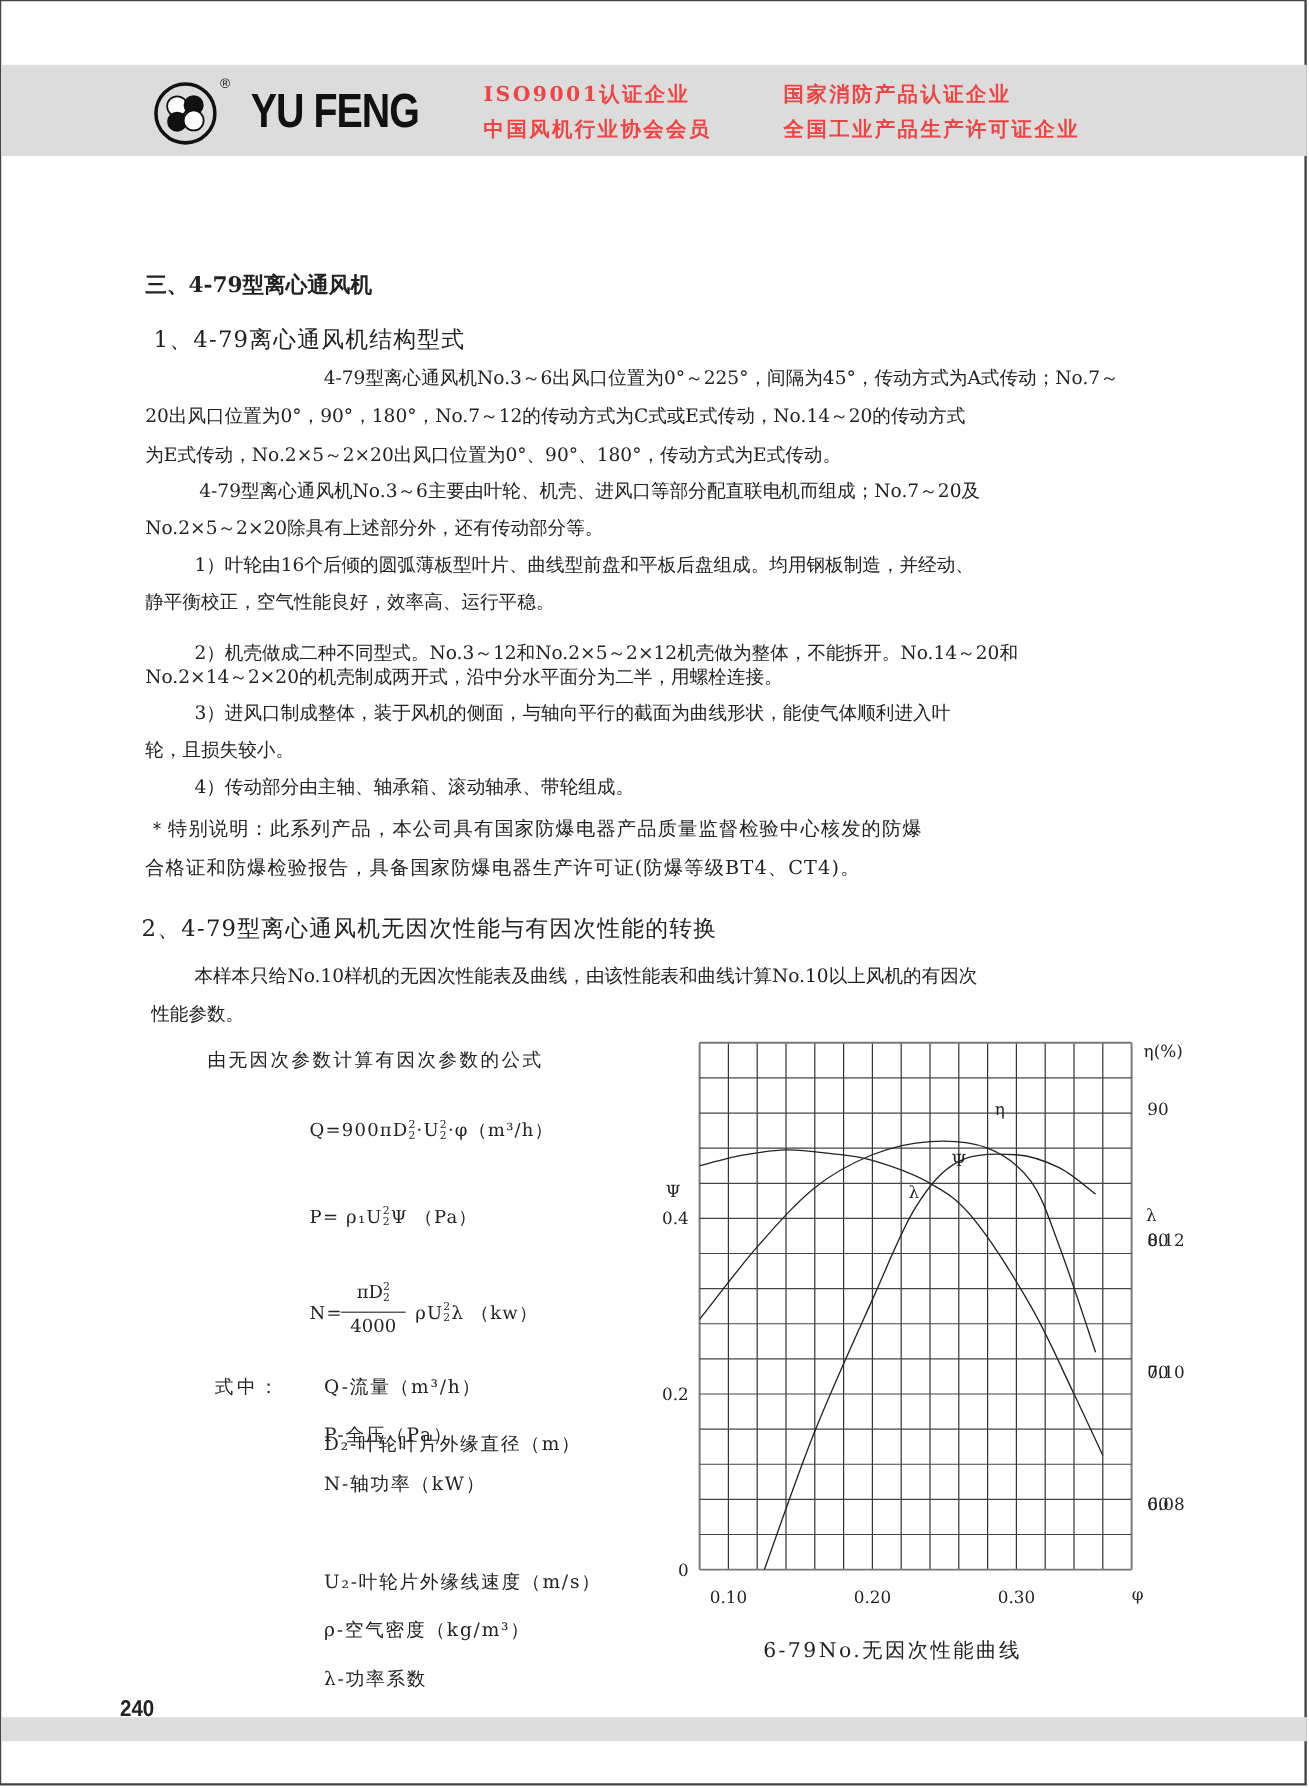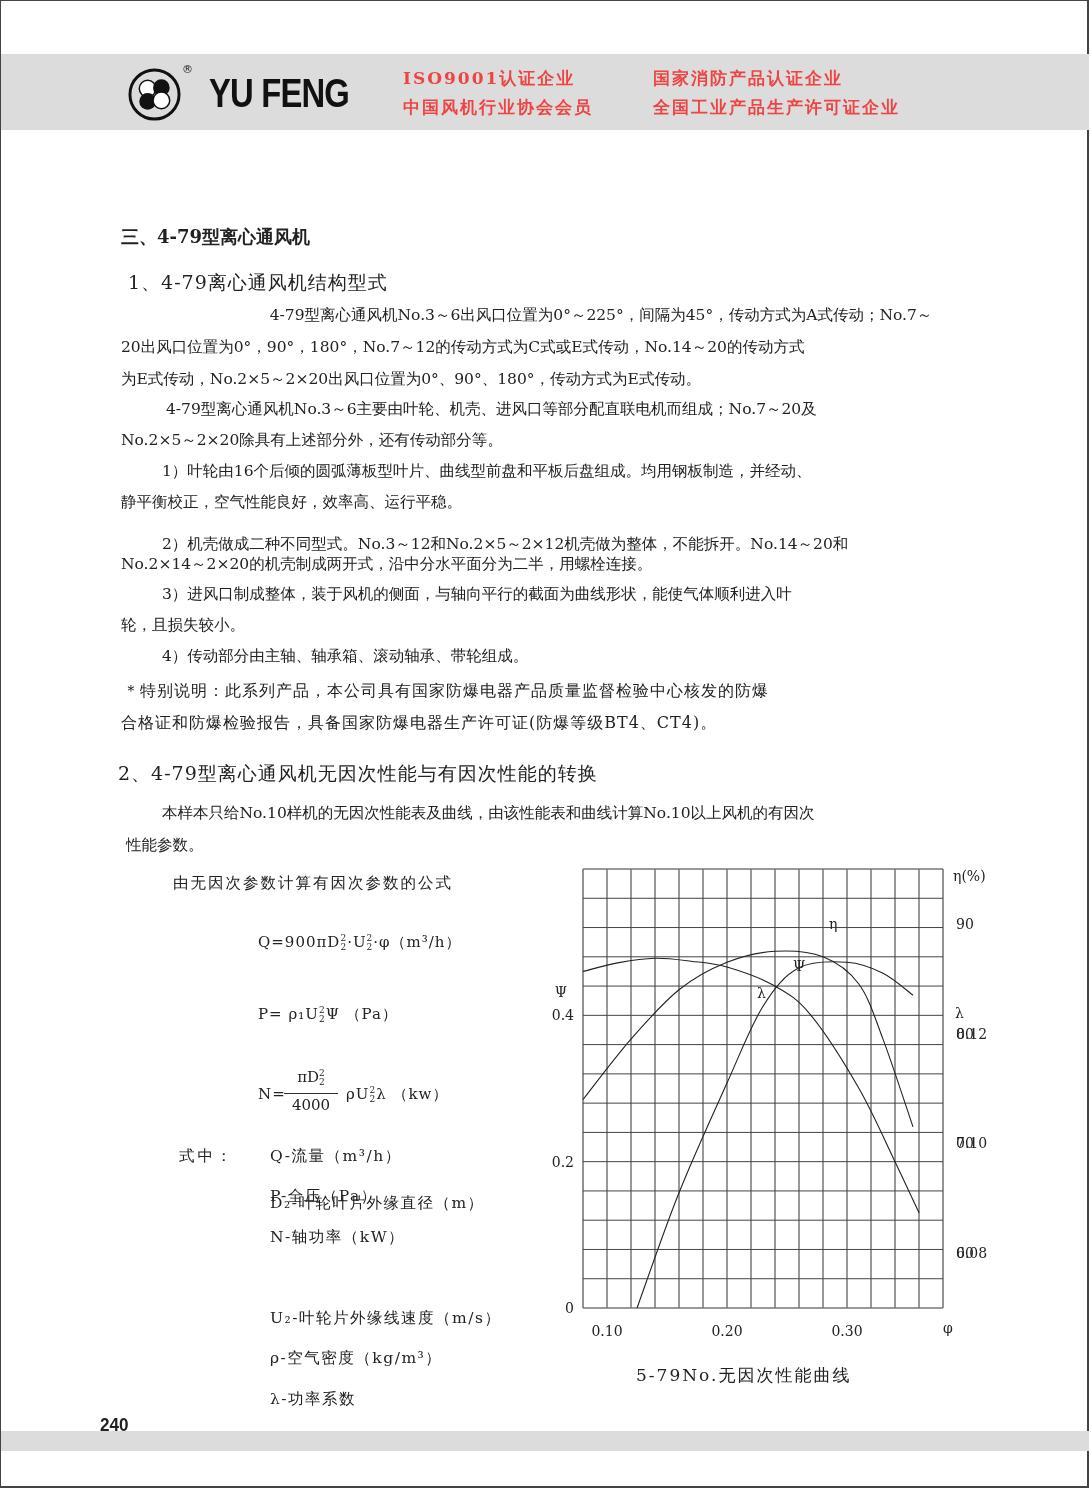--- a/index.html
+++ b/index.html
@@ -156,16 +156,16 @@
       <text x="415" y="157.625" class="tick" font-size="15" text-anchor="start">λ</text>
       <text x="416" y="178.625" class="tick" font-size="14" text-anchor="start">0.12</text>
       <text x="416" y="288.375" class="tick" font-size="14" text-anchor="start">0.10</text>
       <text x="416" y="398.125" class="tick" font-size="14" text-anchor="start">0.08</text>
       <text x="67" y="476" class="tick" font-size="14" text-anchor="middle">0.10</text>
       <text x="187" y="476" class="tick" font-size="14" text-anchor="middle">0.20</text>
       <text x="307" y="476" class="tick" font-size="14" text-anchor="middle">0.30</text>
       <text x="408" y="473" class="tick" font-size="18" text-anchor="middle">φ</text>
     </g>
 </svg>
-<div class="chart-caption">5-79No.无因次性能曲线</div>
+<div class="chart-caption">6-79No.无因次性能曲线</div>
 
 <div class="page-number">240</div>
 <div class="footer-band"></div>
 
 </body></html>

